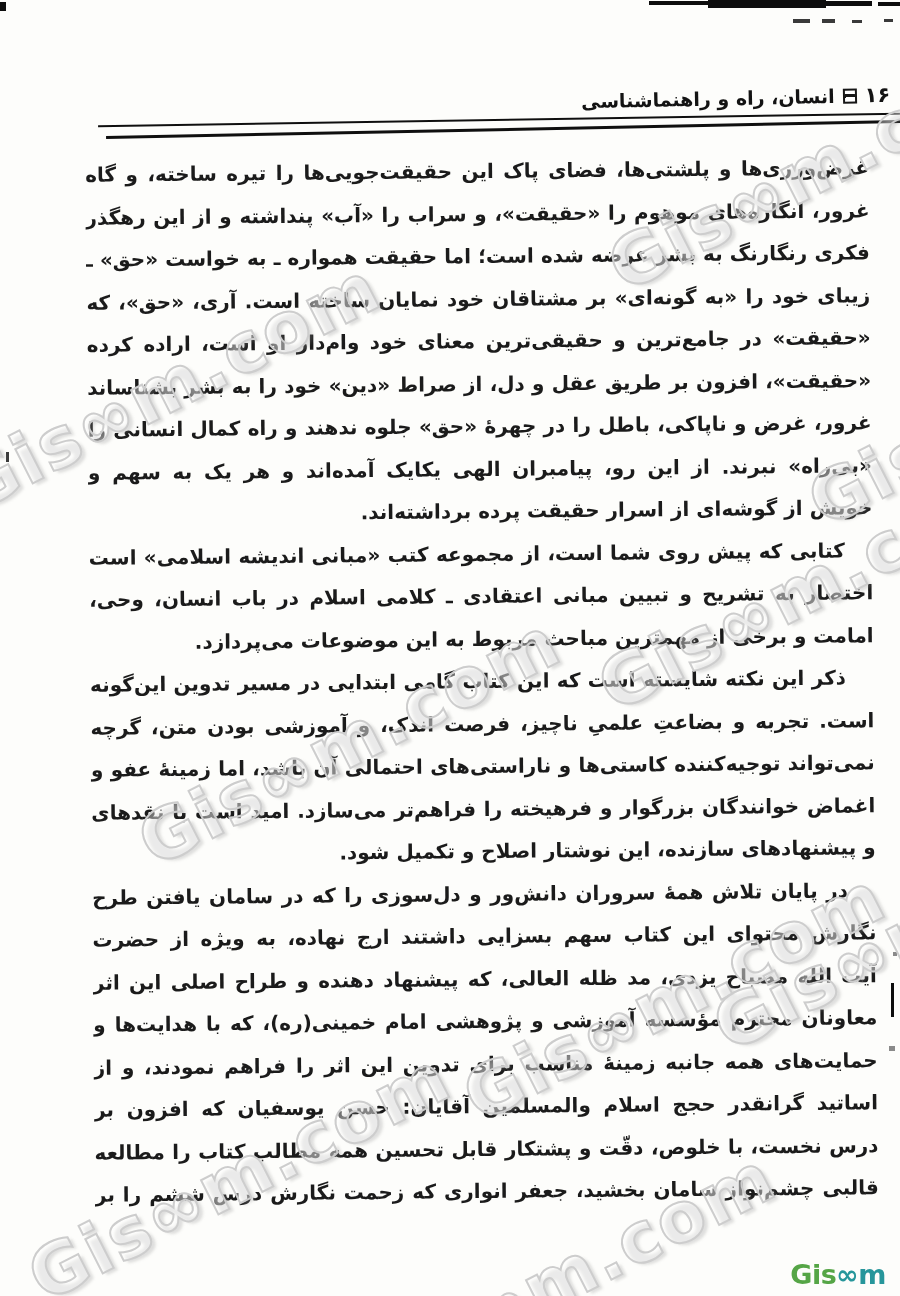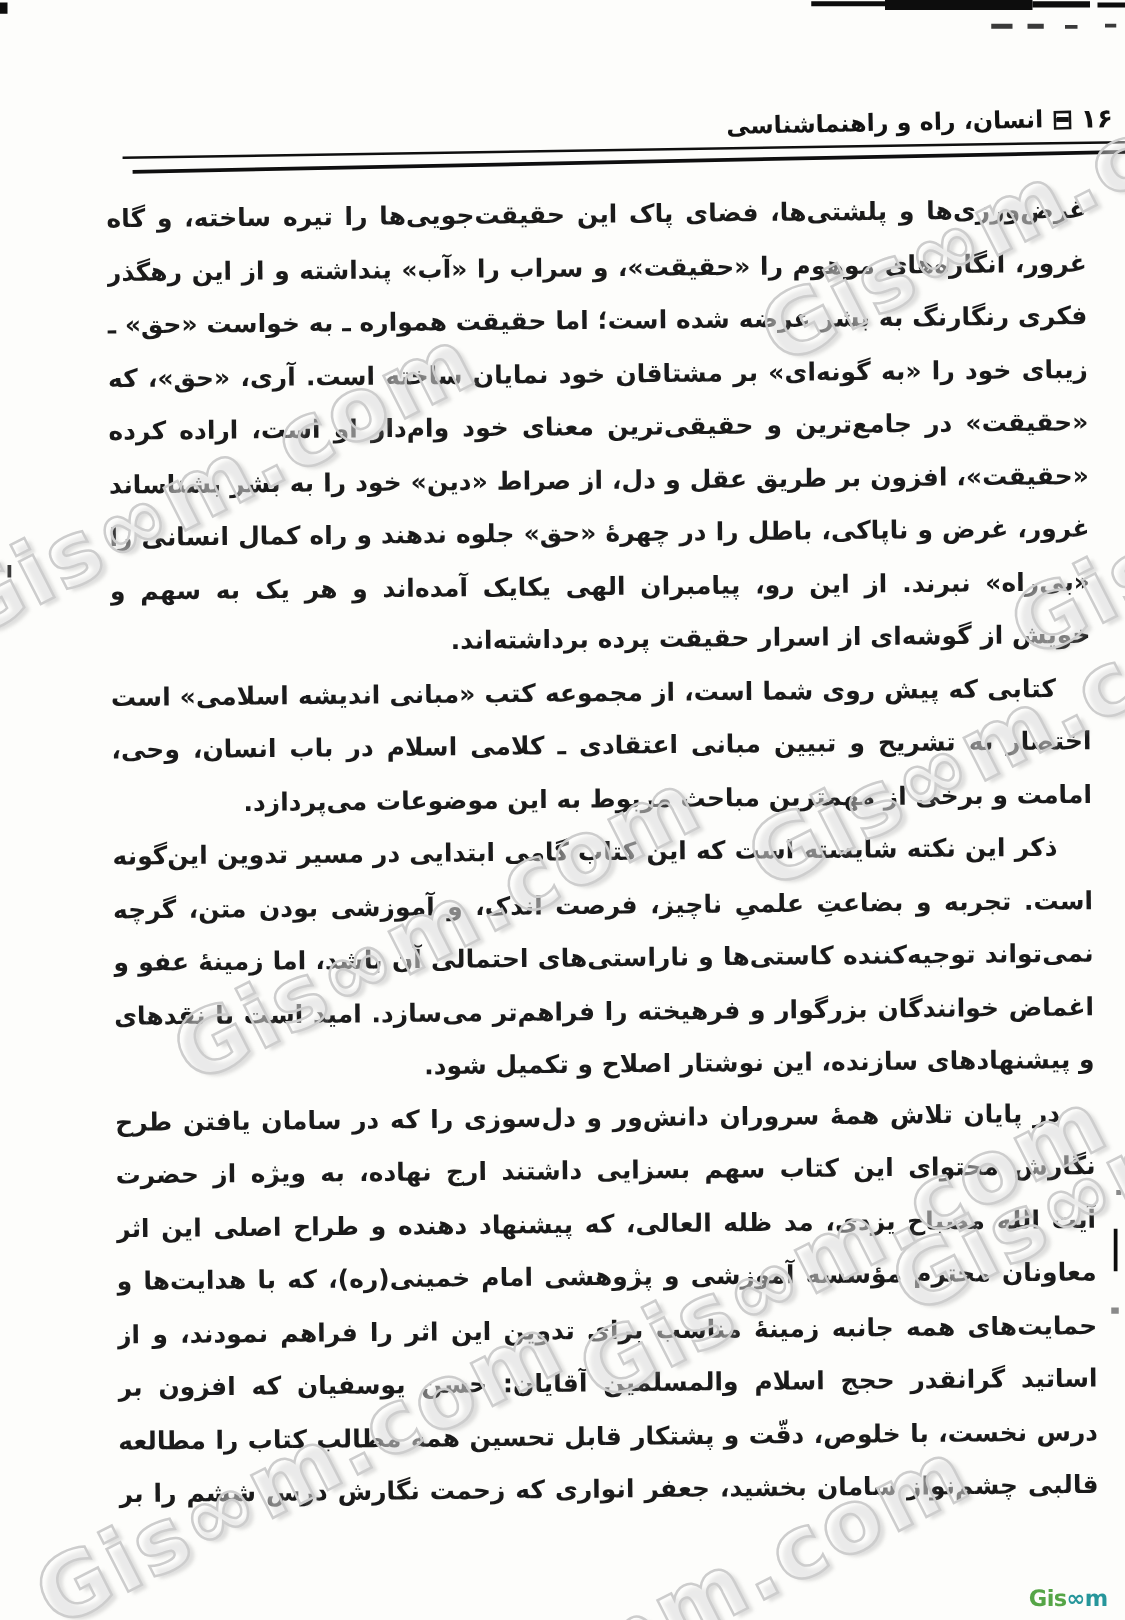--- a/index.html
+++ b/index.html
@@ -75,21 +75,21 @@
     line-height:42.5px;
     white-space:nowrap;
   }
   .ln.j{text-align:justify;text-align-last:justify;white-space:normal;height:42.5px;overflow:hidden;}
   .ln.ji{text-align:justify;text-align-last:justify;white-space:normal;height:42.5px;overflow:hidden;padding-right:28px;}
   .ln.s{text-align:right;}
   
   .logo{
     position:absolute;
     right:14px;bottom:6px;
-    font-size:18px;font-weight:bold;
+    font-size:27px;font-weight:bold;
     letter-spacing:-0.5px;
     z-index:4;
     font-family:"DejaVu Sans",sans-serif;
   }
   .logo .g{color:#55a546;}
   .logo .t{color:#27969b;}
 </style>
 </head>
 <body>
 

